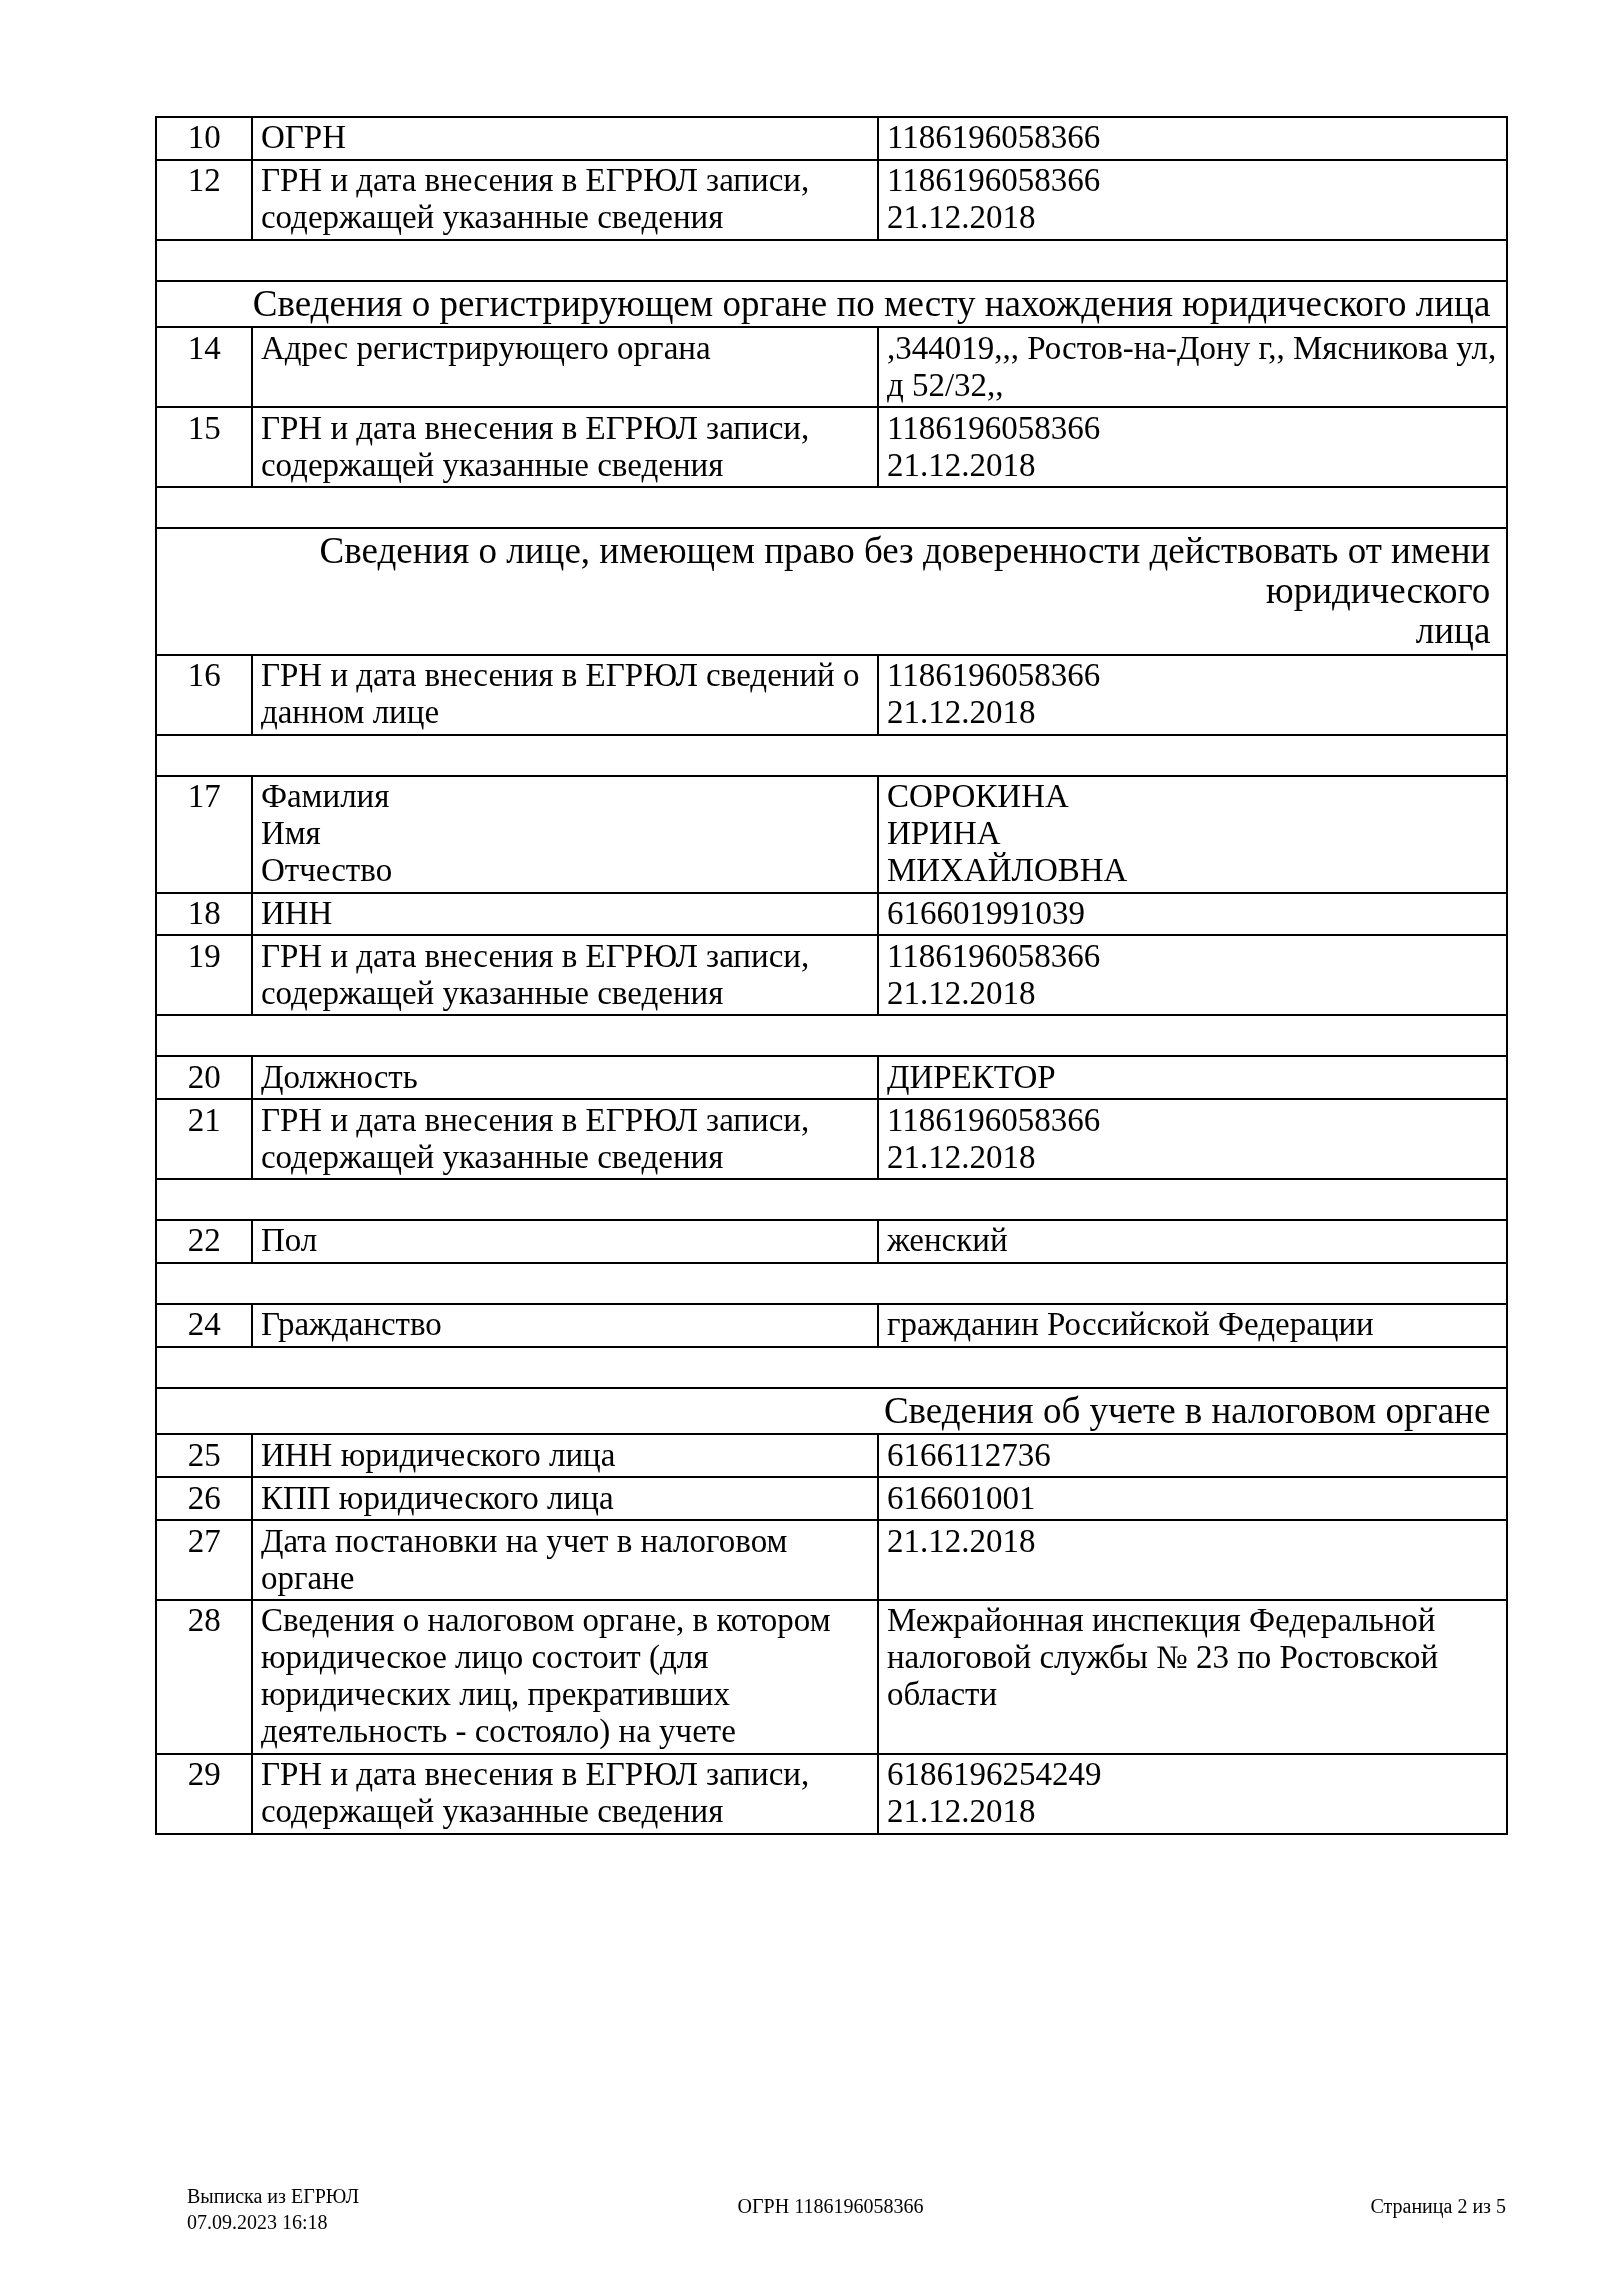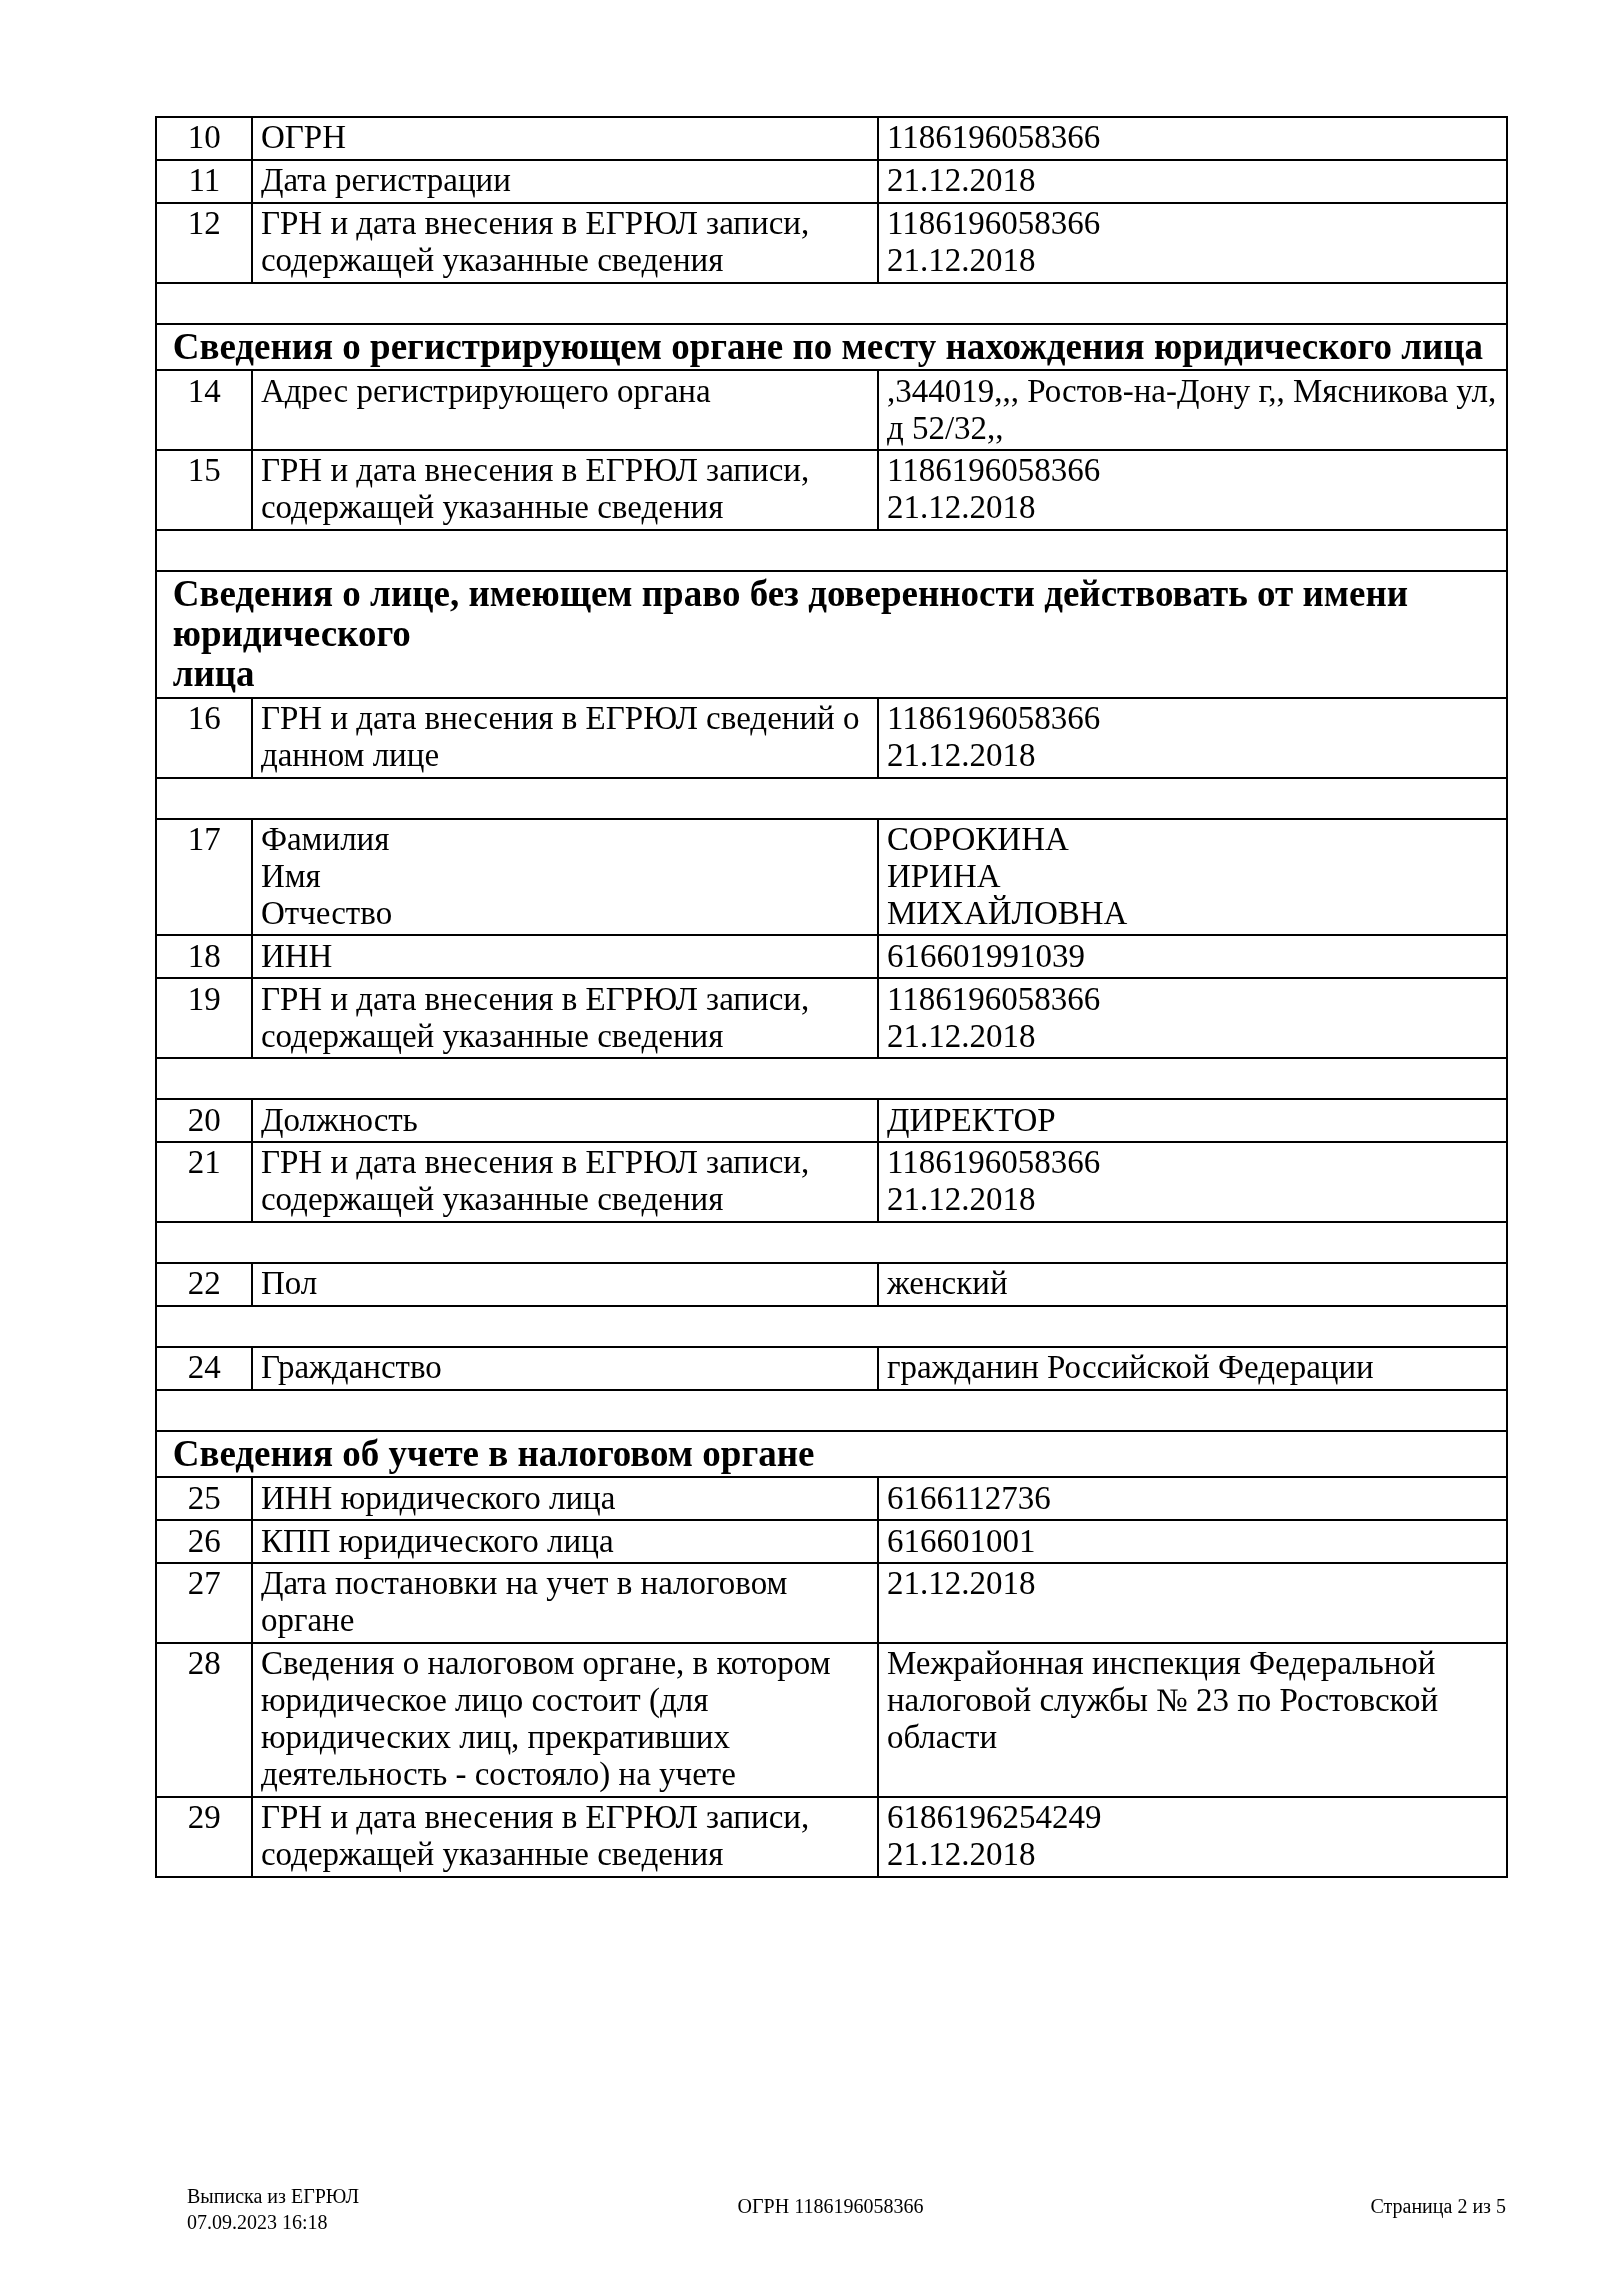--- a/index.html
+++ b/index.html
@@ -32,22 +32,22 @@
     padding: 1.3px 6.5px 2.6px 7.9px;
     white-space: pre-line;
     word-wrap: break-word;
   }
   td.num {
     text-align: center;
     padding-left: 2px;
     padding-right: 1.3px;
   }
   tr.sec td {
-    font-weight: bold;
-    text-align: left;
+    font-weight: normal;
+    text-align: right;
     font-size: 37px;
     line-height: 40px;
     padding: 2px 15.7px 2.6px 15.7px;
   }
   tr.gap td {
     border-top: none;
     border-bottom: none;
     height: 41px;
     padding: 0;
   }
@@ -72,25 +72,20 @@
     <colgroup>
       <col class="c-num">
         <col class="c-label">
         <col class="c-value">
     </colgroup>
     <tbody>
       <tr>
         <td class="num">10</td>
         <td class="lbl">ОГРН</td>
         <td class="val">1186196058366</td>
-      </tr>
-      <tr>
-        <td class="num">11</td>
-        <td class="lbl">Дата регистрации</td>
-        <td class="val">21.12.2018</td>
       </tr>
       <tr>
         <td class="num">12</td>
         <td class="lbl">ГРН и дата внесения в ЕГРЮЛ записи, содержащей указанные сведения</td>
         <td class="val">1186196058366
 21.12.2018</td>
       </tr>
       <tr class="gap">
         <td colspan="3"></td>
       </tr>

